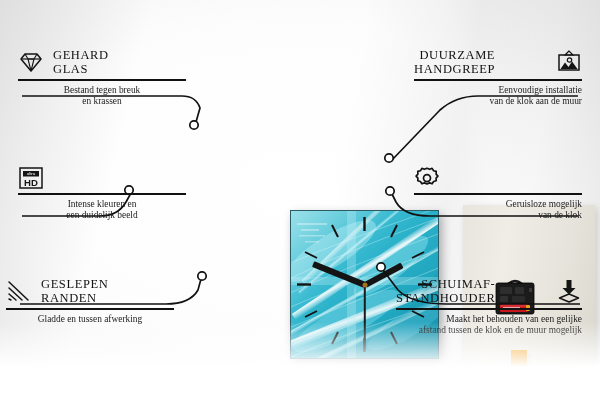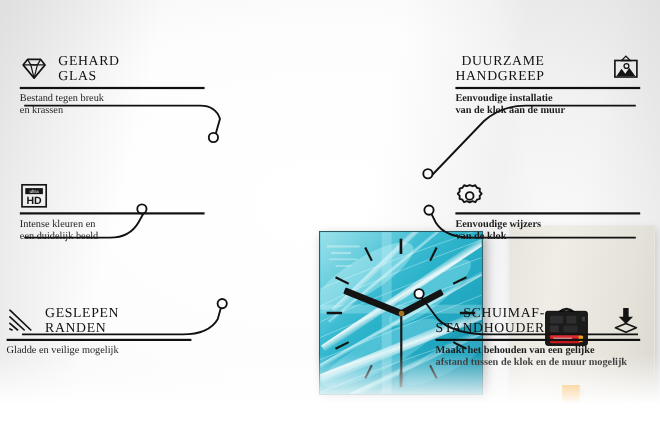--- a/index.html
+++ b/index.html
@@ -34,23 +34,23 @@
   .feat .ttl{
     font-family:"Liberation Serif", serif;
     font-weight:400;font-size:12.5px;line-height:14px;
     letter-spacing:.6px;color:#111;text-transform:uppercase;
   }
   .feat.left  .ttl{text-align:left;}
   .feat.right .ttl{text-align:right;}
   .feat .rule{height:1.6px;background:#111;margin:3px 0 4px;}
   .feat .sub{
     font-family:"Liberation Serif", serif;
-    font-size:9.4px;line-height:11.4px;color:#1c1c1c;
-  }
-  .feat.right .sub{font-weight:bold;}
+    font-size:9.4px;line-height:11.4px;color:#1c1c1c;text-align:center;
+  }
+  .feat.right .sub{text-align:right;}
   .ico{flex:0 0 auto;width:26px;height:24px;display:block;}
 
   
   #photo{position:absolute;left:145px;top:105px;width:180px;height:180px;}
   .wallpanel{
     position:absolute;left:318px;top:100px;width:132px;height:188px;
     background:linear-gradient(100deg,#e7e5dd 0%,#efede6 30%,#e4e2d9 72%,#d9d7ce 100%);
   }
   .wallpanel-sh{
     position:absolute;left:318px;top:100px;width:132px;height:188px;
@@ -280,21 +280,21 @@
           </g>
         </svg>
       </span>
       <span class="ttl">
         <span>GESLEPEN</span><br>
         <span>RANDEN</span>
       </span>
     </div>
     <div class="rule" style="width:168px"></div>
     <div class="sub">
-      <span>Gladde en veilige mogelijk</span>
+      <span>Gladde en tussen afwerking</span>
     </div>
   </div>
 
   <div class="feat right" style="left:414px;top:48px;width:168px;">
     <div class="hd">
       <span class="ttl">
         <span>DUURZAME</span><br>
         <span>HANDGREEP</span>
       </span>
       <span class="ico">
@@ -319,21 +319,21 @@
         <svg width="26" height="24" viewBox="0 0 26 24">
           <g fill="none" stroke="#141414" stroke-width="1.7" stroke-linejoin="round">
             <path d="M13 2.2 l2.6 1.1 2.5 -.9 1.5 2.3 2.6 .7 -.1 2.7 1.8 2 -1.8 2 .1 2.7 -2.6 .7 -1.5 2.3 -2.5 -.9 -2.6 1.1 -2.6 -1.1 -2.5 .9 -1.5 -2.3 -2.6 -.7 .1 -2.7 -1.8 -2 1.8 -2 -.1 -2.7 2.6 -.7 1.5 -2.3 2.5 .9 Z"></path>
             <circle cx="13" cy="12.1" r="3.5"></circle>
           </g>
         </svg>
       </span>
     </div>
     <div class="rule" style="width:168px"></div>
     <div class="sub">
-      <span>Eenvoudige wijzers</span><br>
+      <span>Geruisloze mogelijk</span><br>
       <span>van de klok</span>
     </div>
   </div>
 
   <div class="feat right" style="left:396px;top:277px;width:186px;">
     <div class="hd">
       <span class="ttl">
         <span>SCHUIMAF-</span><br>
         <span>STANDHOUDER</span>
       </span>

